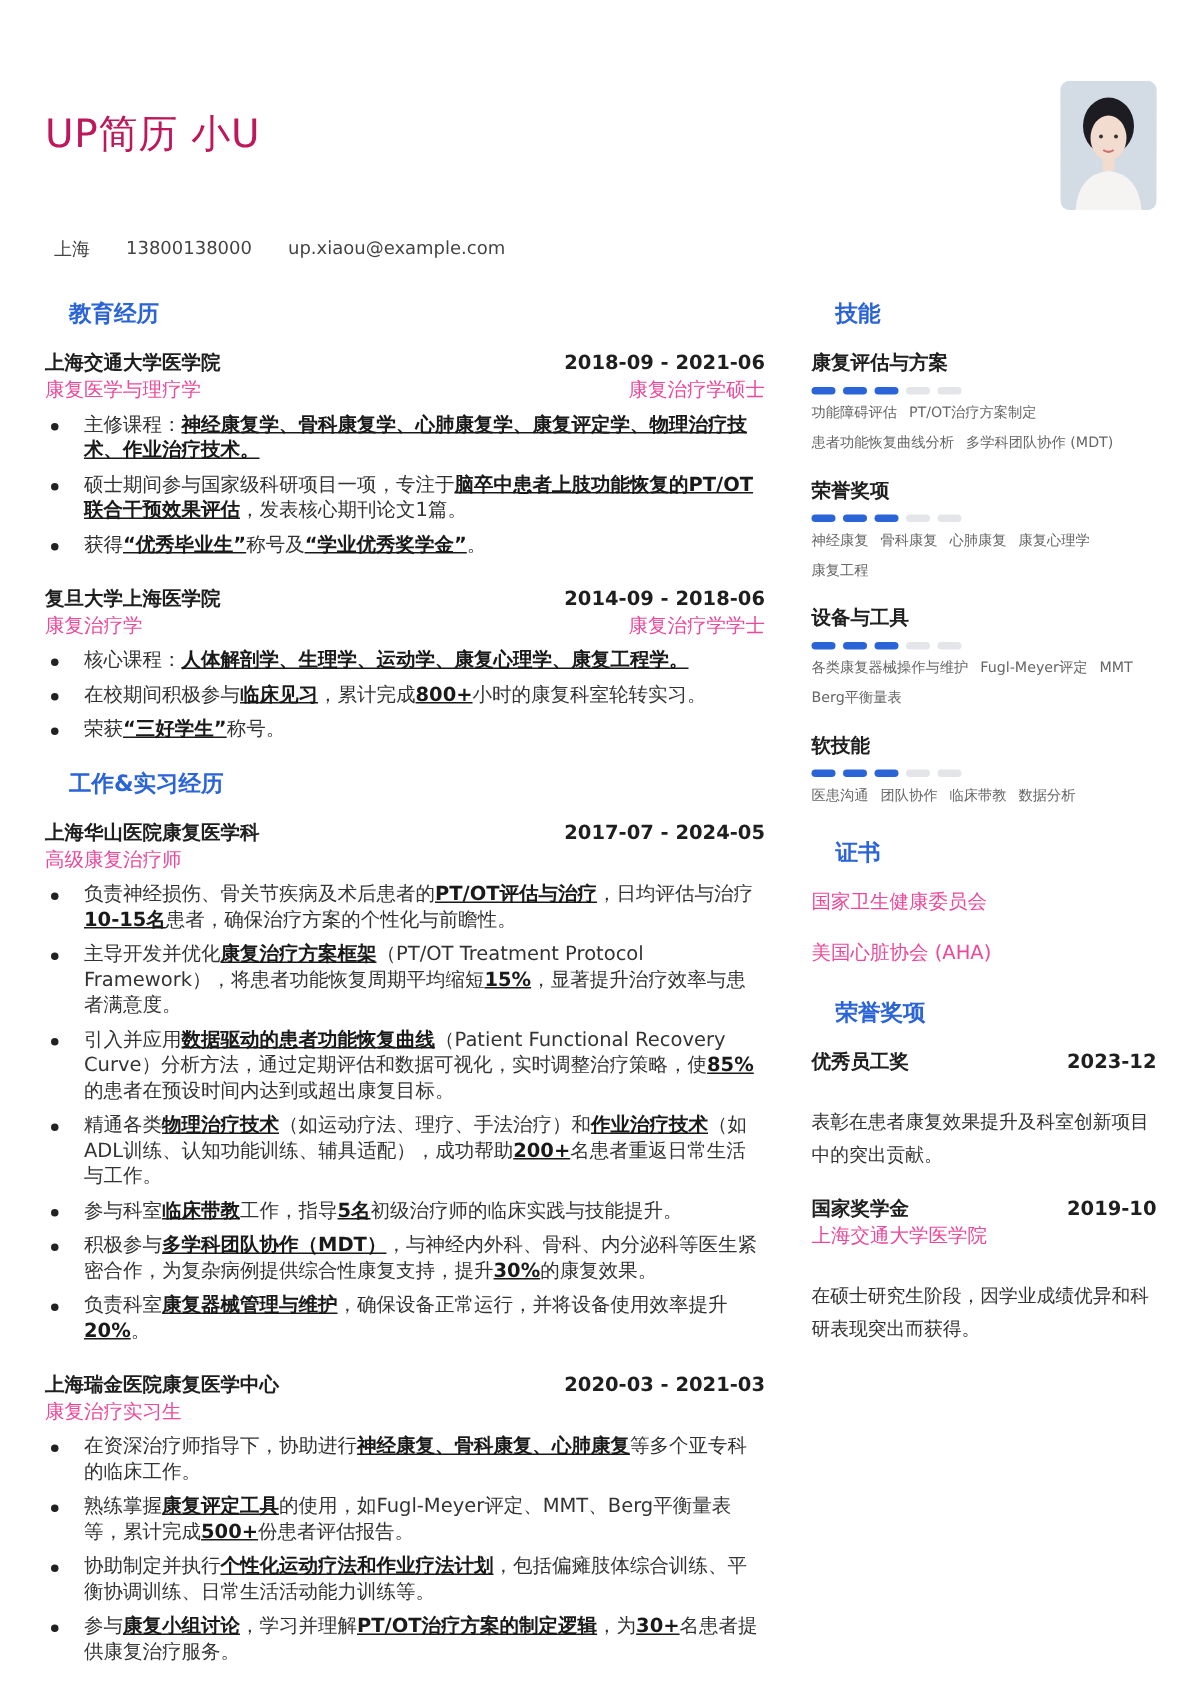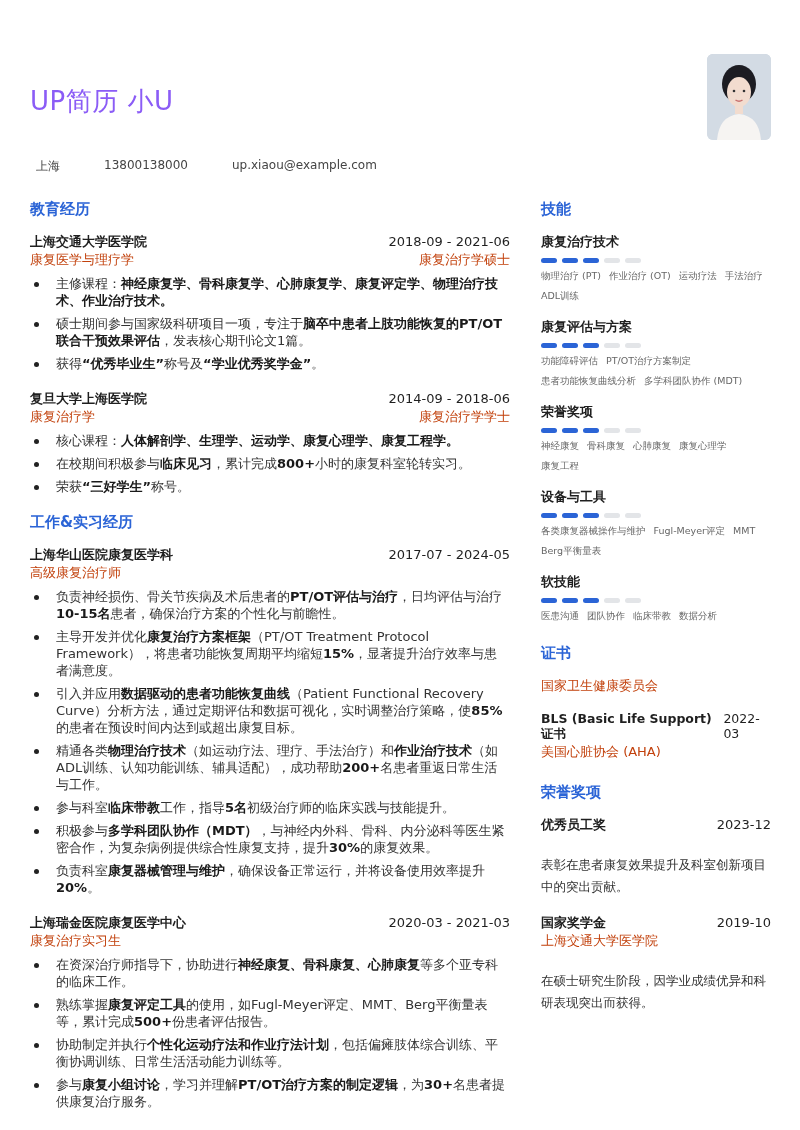--- a/index.html
+++ b/index.html
@@ -1,31 +1,31 @@
 <!DOCTYPE html>
 <html><head>
 <meta charset="utf-8">
 <style>
   html,body{margin:0;padding:0;background:#fff;}
   body{width:800px;height:1130px;overflow:hidden;position:relative;font-family:"DejaVu Sans","Liberation Sans",sans-serif;color:#1f1f1f;}
-  .name{position:absolute;left:30px;top:84px;font-size:26px;font-weight:500;color:#8b5cf6;letter-spacing:0.5px;}
-  .contact{position:absolute;left:36px;top:158px;font-size:12px;color:#444;display:flex;gap:44px;}
+  .name{position:absolute;left:30px;top:72px;font-size:26px;font-weight:500;color:#be185d;letter-spacing:0.5px;}
+  .contact{position:absolute;left:36px;top:158px;font-size:12px;color:#444;display:flex;gap:24px;}
   .photo{position:absolute;left:707px;top:54px;width:64px;height:86px;border-radius:6px;overflow:hidden;background:linear-gradient(#c9d3de,#dfe5ec);}
   .left{position:absolute;left:30px;top:200px;width:480px;}
   .right{position:absolute;left:541px;top:200px;width:230px;}
-  .sec-title{font-size:15px;font-weight:bold;color:#2b64d6;margin:0 0 14px 0;}
+  .sec-title{font-size:15px;font-weight:bold;color:#2b64d6;margin:0 0 14px 16px;}
   .entry{margin-bottom:18px;}
   .row{display:flex;justify-content:space-between;align-items:baseline;}
   .e-title{font-size:13px;font-weight:bold;color:#1f1f1f;}
-  .e-date{font-size:13px;font-weight:normal;color:#1f1f1f;}
-  .e-sub{font-size:13px;color:#c2410c;}
+  .e-date{font-size:13px;font-weight:bold;color:#1f1f1f;}
+  .e-sub{font-size:13px;color:#ec4899;}
   ul{margin:6px 0 0 0;padding:0 0 0 26px;}
   li{font-size:13px;line-height:17px;color:#333;margin-bottom:6px;list-style:none;position:relative;}
   li::before{content:"";position:absolute;left:-22px;top:7px;width:5px;height:5px;border-radius:50%;background:#222;}
-  b{font-weight:bold;color:#1a1a1a;}
+  b{font-weight:bold;color:#1a1a1a;text-decoration:underline;}
   .skill{margin-bottom:14px;}
   .skill-name{font-size:13px;font-weight:bold;}
   .dots{display:flex;gap:5px;margin:7px 0 5px 0;}
   .dot{width:16px;height:5px;border-radius:3px;background:#e3e5e8;}
   .dot.on{background:#2b64d6;}
   .tags{display:flex;flex-wrap:wrap;column-gap:8px;row-gap:4px;font-size:9.5px;color:#666;line-height:16px;}
   .cert{margin-bottom:16px;}
   .cert .row .e-title,.cert .row .e-date{font-size:12.5px;}
   .award{margin-bottom:16px;}
   .award-desc{font-size:12.5px;color:#333;line-height:22px;margin-top:20px;}
@@ -127,37 +127,20 @@
         </div>
       </div>
   </div>
 </div>
 
 <div class="right">
   <div>
     <div class="sec-title">技能</div>
     <div id="skills-list">
         <div class="skill">
-          <div class="skill-name">康复治疗技术</div>
-          <div class="dots">
-            <span class="dot on"></span>
-            <span class="dot on"></span>
-            <span class="dot on"></span>
-            <span class="dot"></span>
-            <span class="dot"></span>
-          </div>
-          <div class="tags">
-            <span>物理治疗 (PT)</span>
-            <span>作业治疗 (OT)</span>
-            <span>运动疗法</span>
-            <span>手法治疗</span>
-            <span>ADL训练</span>
-          </div>
-        </div>
-        <div class="skill">
           <div class="skill-name">康复评估与方案</div>
           <div class="dots">
             <span class="dot on"></span>
             <span class="dot on"></span>
             <span class="dot on"></span>
             <span class="dot"></span>
             <span class="dot"></span>
           </div>
           <div class="tags">
             <span>功能障碍评估</span>
@@ -217,24 +200,20 @@
         </div>
       </div>
   </div>
   <div style="margin-top:20px;">
     <div class="sec-title">证书</div>
     <div id="certs-list">
         <div class="cert">
           <div class="e-sub">国家卫生健康委员会</div>
         </div>
         <div class="cert">
-          <div class="row">
-            <span class="e-title">BLS (Basic Life Support) 证书</span>
-            <span class="e-date">2022-03</span>
-          </div>
           <div class="e-sub">美国心脏协会 (AHA)</div>
         </div>
       </div>
   </div>
   <div style="margin-top:22px;">
     <div class="sec-title">荣誉奖项</div>
     <div id="awards-list">
         <div class="award">
           <div class="row">
             <span class="e-title">优秀员工奖</span>

